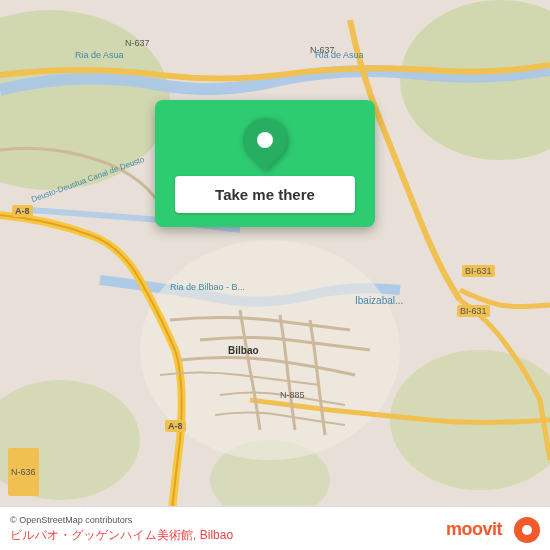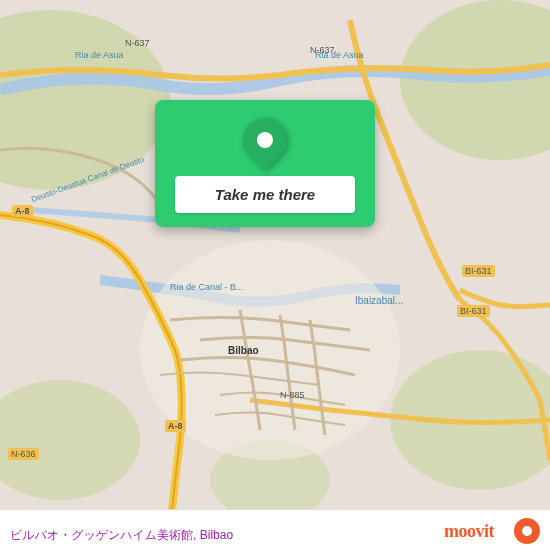--- a/index.html
+++ b/index.html
@@ -74,21 +74,20 @@
       color: #333;
       border: none;
       border-radius: 4px;
       padding: 10px 22px;
       font-size: 15px;
       font-weight: 600;
       cursor: pointer;
       width: 100%;
       text-align: center;
       box-shadow: 0 1px 3px rgba(0,0,0,0.2);
-      font-style: italic;
     }
 
     
     .bottom-bar {
       position: absolute;
       bottom: 0;
       left: 0;
       width: 100%;
       background-color: white;
       padding: 8px 10px 6px 10px;
@@ -105,30 +104,28 @@
       gap: 2px;
     }
 
     .osm-credit {
       font-size: 9px;
       color: #555;
     }
 
     .location-name {
       font-size: 12px;
-      color: #a21caf;
+      color: #ef4444;
       font-weight: 500;
-      margin-top: 8px;
     }
 
     .moovit-logo {
       display: flex;
       align-items: center;
-      gap: 20px;
-      font-family: Liberation Serif, serif;
+      gap: 12px;
     }
 
     .moovit-logo-text {
       font-size: 18px;
       font-weight: 700;
       color: #f15a2b;
       letter-spacing: -0.5px;
     }
 
     .moovit-circle {
@@ -214,36 +211,37 @@
     <path d="M0,130 Q40,125 80,135 Q110,142 130,155 Q150,168 160,185" stroke="#ccb89a" stroke-width="3" fill="none"></path>
   </svg>
 
   <span class="road-label" style="top:45px; left:310px">N-637</span>
   <span class="road-label" style="top:38px; left:125px">N-637</span>
   <span class="road-label" style="top:205px; left:12px; font-weight:bold; background:#f0c050; padding:1px 3px; border-radius:2px; font-size:9px;">A-8</span>
   <span class="road-label" style="top:420px; left:165px; font-weight:bold; background:#f0c050; padding:1px 3px; border-radius:2px; font-size:9px;">A-8</span>
   <span class="road-label" style="top:390px; left:280px">N-885</span>
   <span class="road-label" style="top:265px; left:462px; background:#f0c050; padding:1px 3px; border-radius:2px;">BI-631</span>
   <span class="road-label" style="top:305px; left:457px; background:#f0c050; padding:1px 3px; border-radius:2px;">BI-631</span>
-  <span class="road-label" style="top:448px; left:8px; background:#f0c050; padding:1px 3px; border-radius:2px;">N-636</span>
+  <span class="road-label" style="top:448px; left:8px; background:#f0c050; padding:19px 3px; border-radius:2px;">N-636</span>
   <span class="road-label" style="top:50px; left:75px; color:#4488aa;">Ria de Asua</span>
   <span class="road-label" style="top:50px; left:315px; color:#4488aa;">Ria de Asua</span>
-  <span class="road-label" style="top:282px; left:170px; color:#4488aa;">Ria de Canal - B...</span>
+  <span class="road-label" style="top:282px; left:170px; color:#4488aa;">Ria de Bilbao - B...</span>
   <span class="road-label" style="top:175px; left:28px; transform:rotate(-20deg); display:inline-block; color:#4488aa; font-size:8px;">Deusto-Deustua Canal de Deusto</span>
   <span class="road-label" style="top:295px; left:355px; color:#4488aa; font-size:10px;">Ibaizabal...</span>
 
   <div class="city-label" style="top:345px; left:228px;">Bilbao</div>
 
   <div class="location-card">
     <div class="location-pin"></div>
     <button class="take-me-there-btn">Take me there</button>
   </div>
 
   <div class="bottom-bar">
     <div class="bottom-bar-left">
+      <span class="osm-credit">© OpenStreetMap contributors</span>
       <span class="location-name">ビルバオ・グッゲンハイム美術館, Bilbao</span>
     </div>
     <div class="moovit-logo">
       <span class="moovit-logo-text">moovit</span>
       <div class="moovit-circle">
         <div class="moovit-circle-inner"></div>
       </div>
     </div>
   </div>
 

